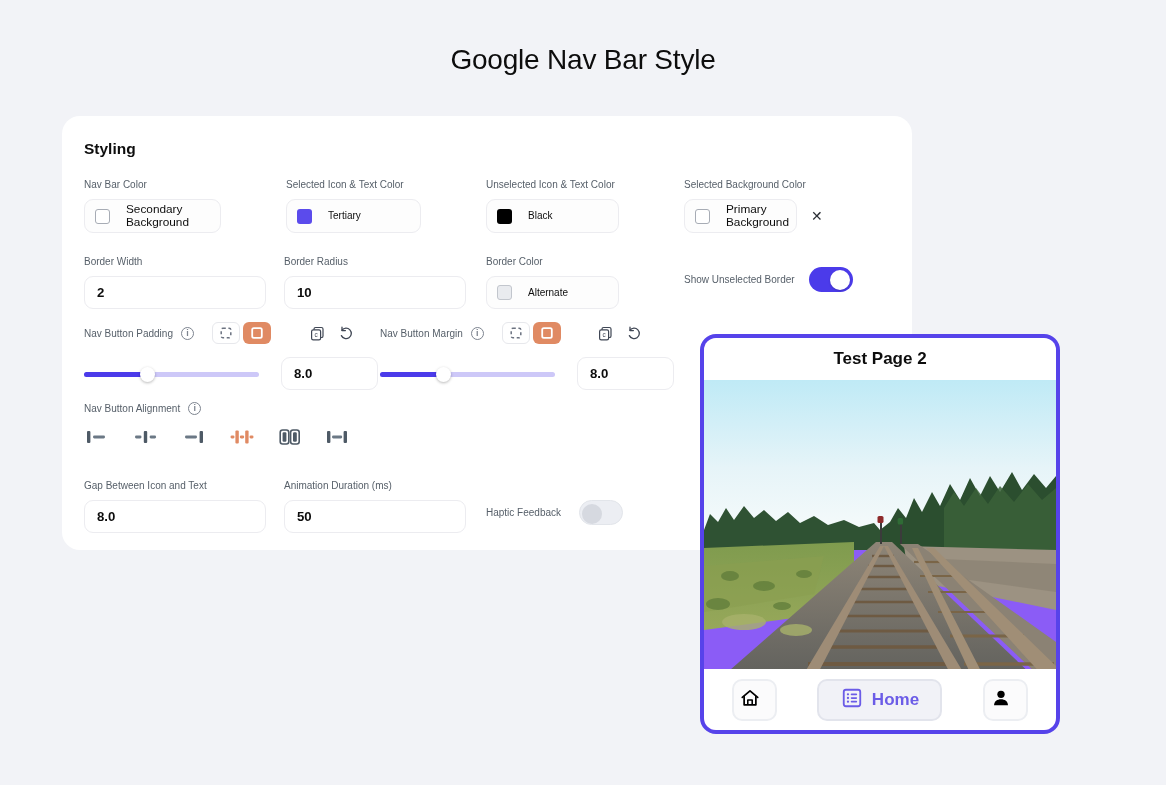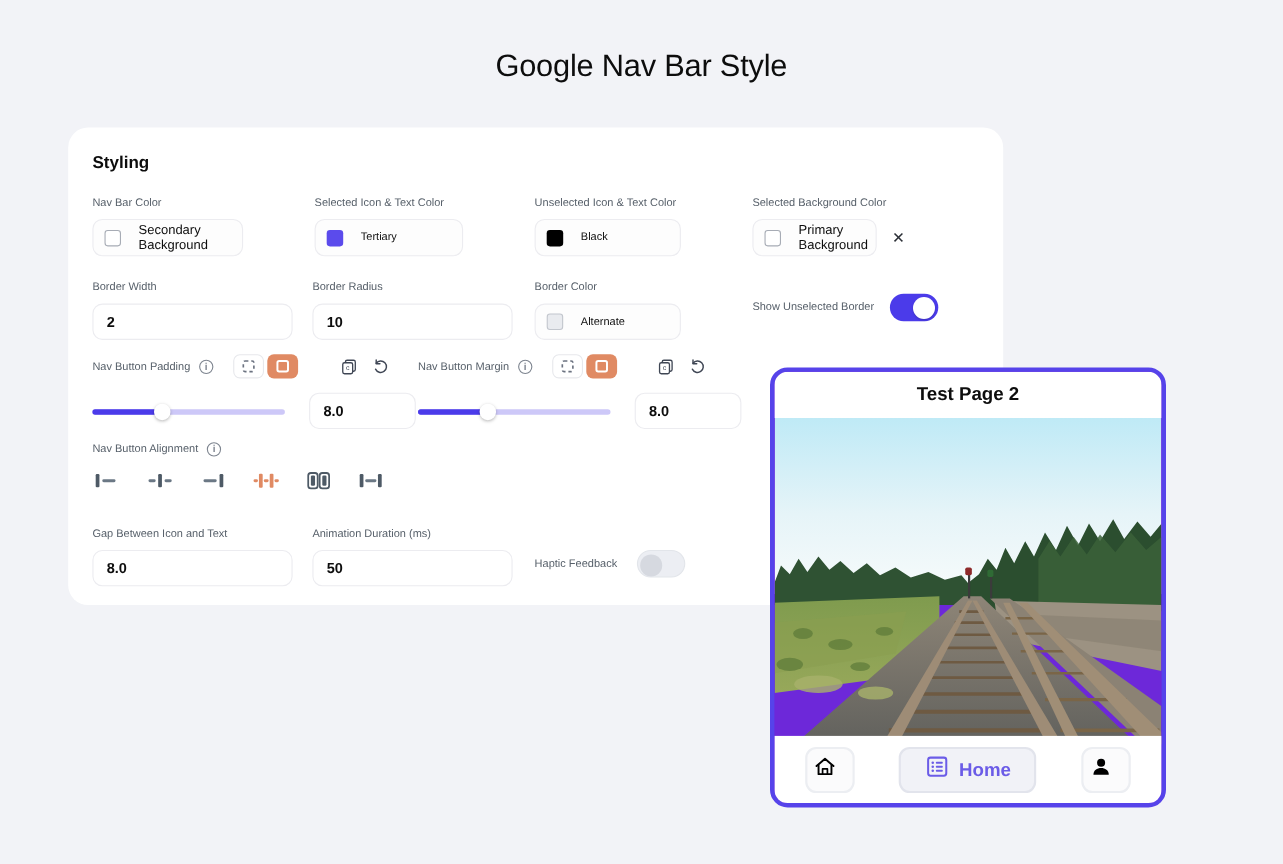--- a/index.html
+++ b/index.html
@@ -126,21 +126,21 @@
   }
 
   
   .align-row { display: flex; align-items: center; gap: 20px; }
   .align-btn { width: 28px; height: 22px; display: flex; align-items: center; justify-content: center; }
 
   
   .phone {
     position: absolute; left: 700px; top: 334px;
     width: 360px; height: 400px;
-    background: #6d28d9;
+    background: #8b5cf6;
     border: 4px solid #5643ea;
     border-radius: 16px;
     overflow: hidden;
   }
   .phone-title {
     height: 42px; display: flex; align-items: center; justify-content: center;
     font-size: 17px; font-weight: 700; color: #0d0d0d;
     background: #fff;
   }
   .phone-photo { position: relative; height: 297px; overflow: hidden; }

